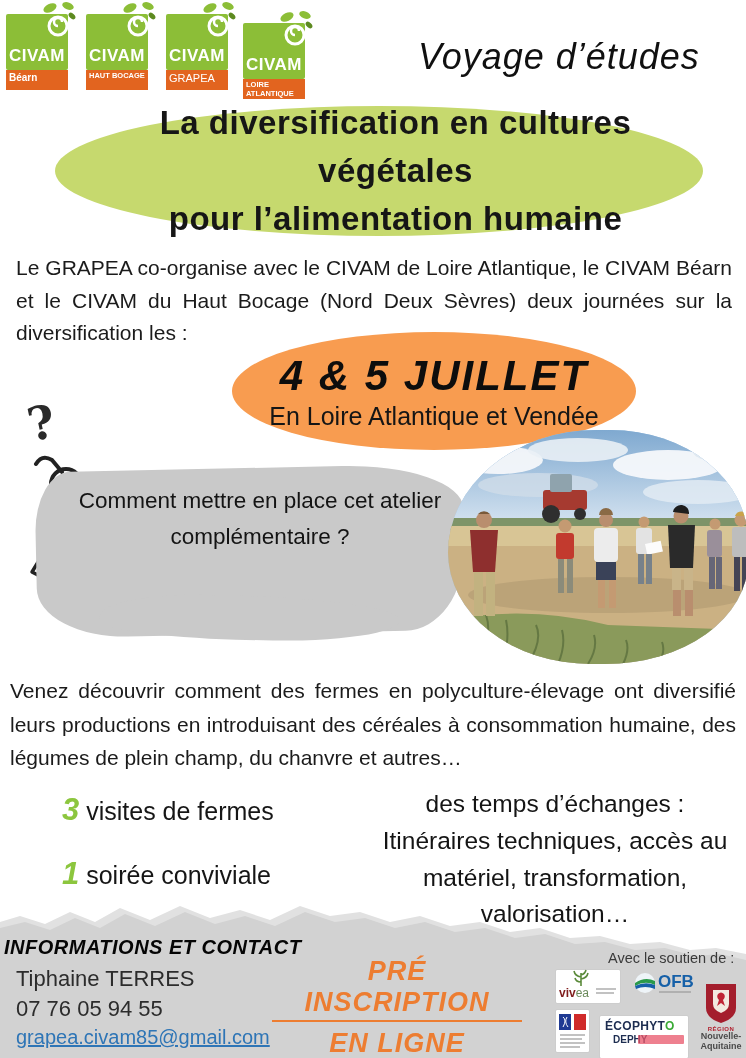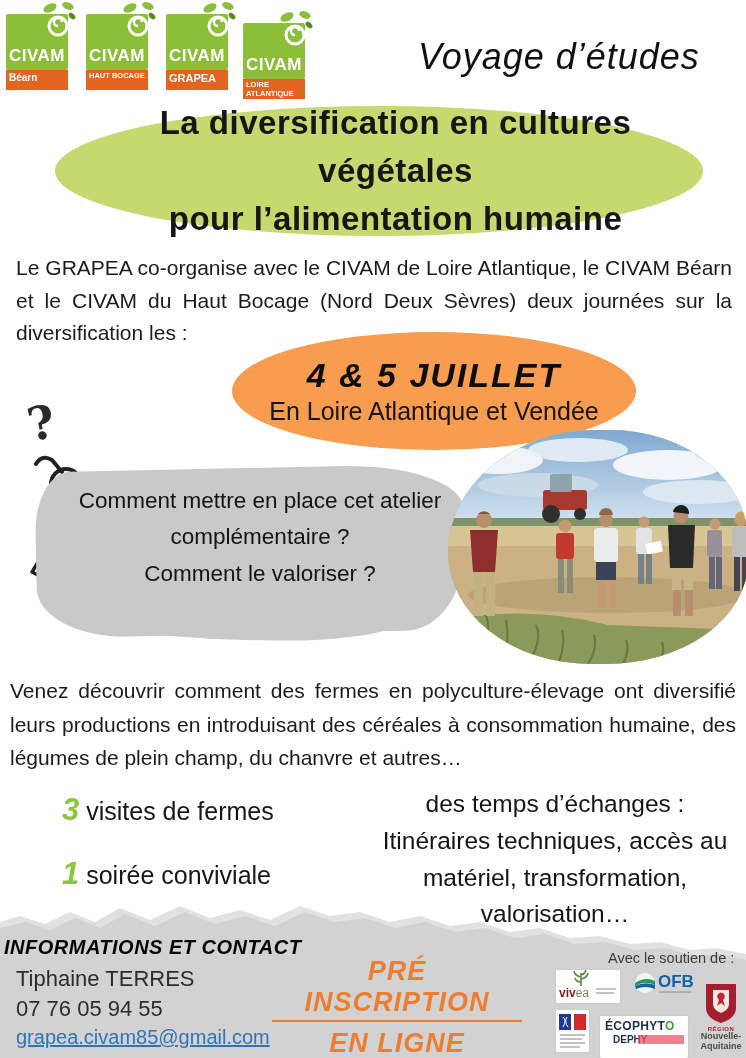--- a/index.html
+++ b/index.html
@@ -49,21 +49,21 @@
     position:absolute; left:10px; top:674px; width:726px;
     font-size:21px; line-height:1.6; text-align:justify; color:#1b1b1b;
   }
   
   .date-ellipse {
     position:absolute; left:232px; top:332px; width:404px; height:118px;
     background:#f89c50; border-radius:50%;
     display:flex; flex-direction:column; justify-content:center; align-items:center;
     text-align:center; z-index:2;
   }
-  .date-main { font-size:34px; font-weight:bold; font-style:italic; letter-spacing:2px; color:#0d0d0d; }
+  .date-main { font-size:42px; font-weight:bold; font-style:italic; letter-spacing:2px; color:#0d0d0d; }
   .date-sub { font-size:25px; color:#151515; margin-top:2px; }
   
   .qmark {
     position:absolute; left:28px; top:396px; font-size:46px; font-weight:bold;
     color:#2a2a2a; transform:rotate(-12deg); font-family:"DejaVu Serif", serif;
   }
   .stick-figure { position:absolute; left:6px; top:452px; width:104px; height:142px; }
   .gray-blob {
     position:absolute; left:36px; top:468px; width:428px; height:166px;
     background:#c9c9c9; transform:rotate(-1.2deg);
@@ -165,21 +165,21 @@
     <div class="civam-logo" style="left:160px; top:0;">
       <div class="civam-green"></div>
       <svg class="sprout" viewBox="0 0 40 40">
         <circle cx="20" cy="26" r="9" fill="none" stroke="#fff" stroke-width="3"></circle>
         <path d="M20 26 a4 4 0 1 1 4 -4" fill="none" stroke="#fff" stroke-width="2.5"></path>
         <ellipse cx="12" cy="8" rx="7" ry="4" fill="#8cbe37" transform="rotate(-25 12 8)"></ellipse>
         <ellipse cx="30" cy="6" rx="6" ry="3.5" fill="#8cbe37" transform="rotate(20 30 6)"></ellipse>
         <ellipse cx="34" cy="16" rx="4" ry="2.5" fill="#5d8a20" transform="rotate(45 34 16)"></ellipse>
       </svg>
       <div class="civam-name">CIVAM</div>
-      <div class="civam-strip" style="font-size:11px; font-weight:bold;">GRAPEA</div>
+      <div class="civam-strip" style="font-size:11px; font-weight:normal;">GRAPEA</div>
     </div>
     <div class="civam-logo" style="left:237px; top:9px;">
       <div class="civam-green"></div>
       <svg class="sprout" viewBox="0 0 40 40">
         <circle cx="20" cy="26" r="9" fill="none" stroke="#fff" stroke-width="3"></circle>
         <path d="M20 26 a4 4 0 1 1 4 -4" fill="none" stroke="#fff" stroke-width="2.5"></path>
         <ellipse cx="12" cy="8" rx="7" ry="4" fill="#8cbe37" transform="rotate(-25 12 8)"></ellipse>
         <ellipse cx="30" cy="6" rx="6" ry="3.5" fill="#8cbe37" transform="rotate(20 30 6)"></ellipse>
         <ellipse cx="34" cy="16" rx="4" ry="2.5" fill="#5d8a20" transform="rotate(45 34 16)"></ellipse>
       </svg>
@@ -209,21 +209,20 @@
     <path d="M56 47 Q50 65 48 84" fill="none" stroke="#222" stroke-width="8" stroke-linecap="round"></path>
     <path d="M54 58 L78 68 L70 88" fill="none" stroke="#222" stroke-width="4" stroke-linecap="round" stroke-linejoin="round"></path>
     <path d="M48 84 L26 120 Q50 134 74 122 L58 84 Z" fill="#fff" stroke="#222" stroke-width="3.5" stroke-linejoin="round"></path>
     <path d="M40 126 L36 142 M64 126 L70 142" fill="none" stroke="#222" stroke-width="4" stroke-linecap="round"></path>
   </svg>
 
   <div class="gray-blob"></div>
   <div class="gray-blob2"></div>
   <div class="questions">
     <div>Comment mettre en place cet atelier complémentaire ?</div>
-    <div>Comment le valoriser ?</div>
   </div>
 
   <div class="photo">
     <svg width="300" height="234" viewBox="0 0 300 234">
       <defs>
         <linearGradient id="sky" x1="0" y1="0" x2="0" y2="1">
           <stop offset="0" stop-color="#7fa9d0"></stop>
             <stop offset="1" stop-color="#d9e6f2"></stop>
         </linearGradient>
       </defs>

